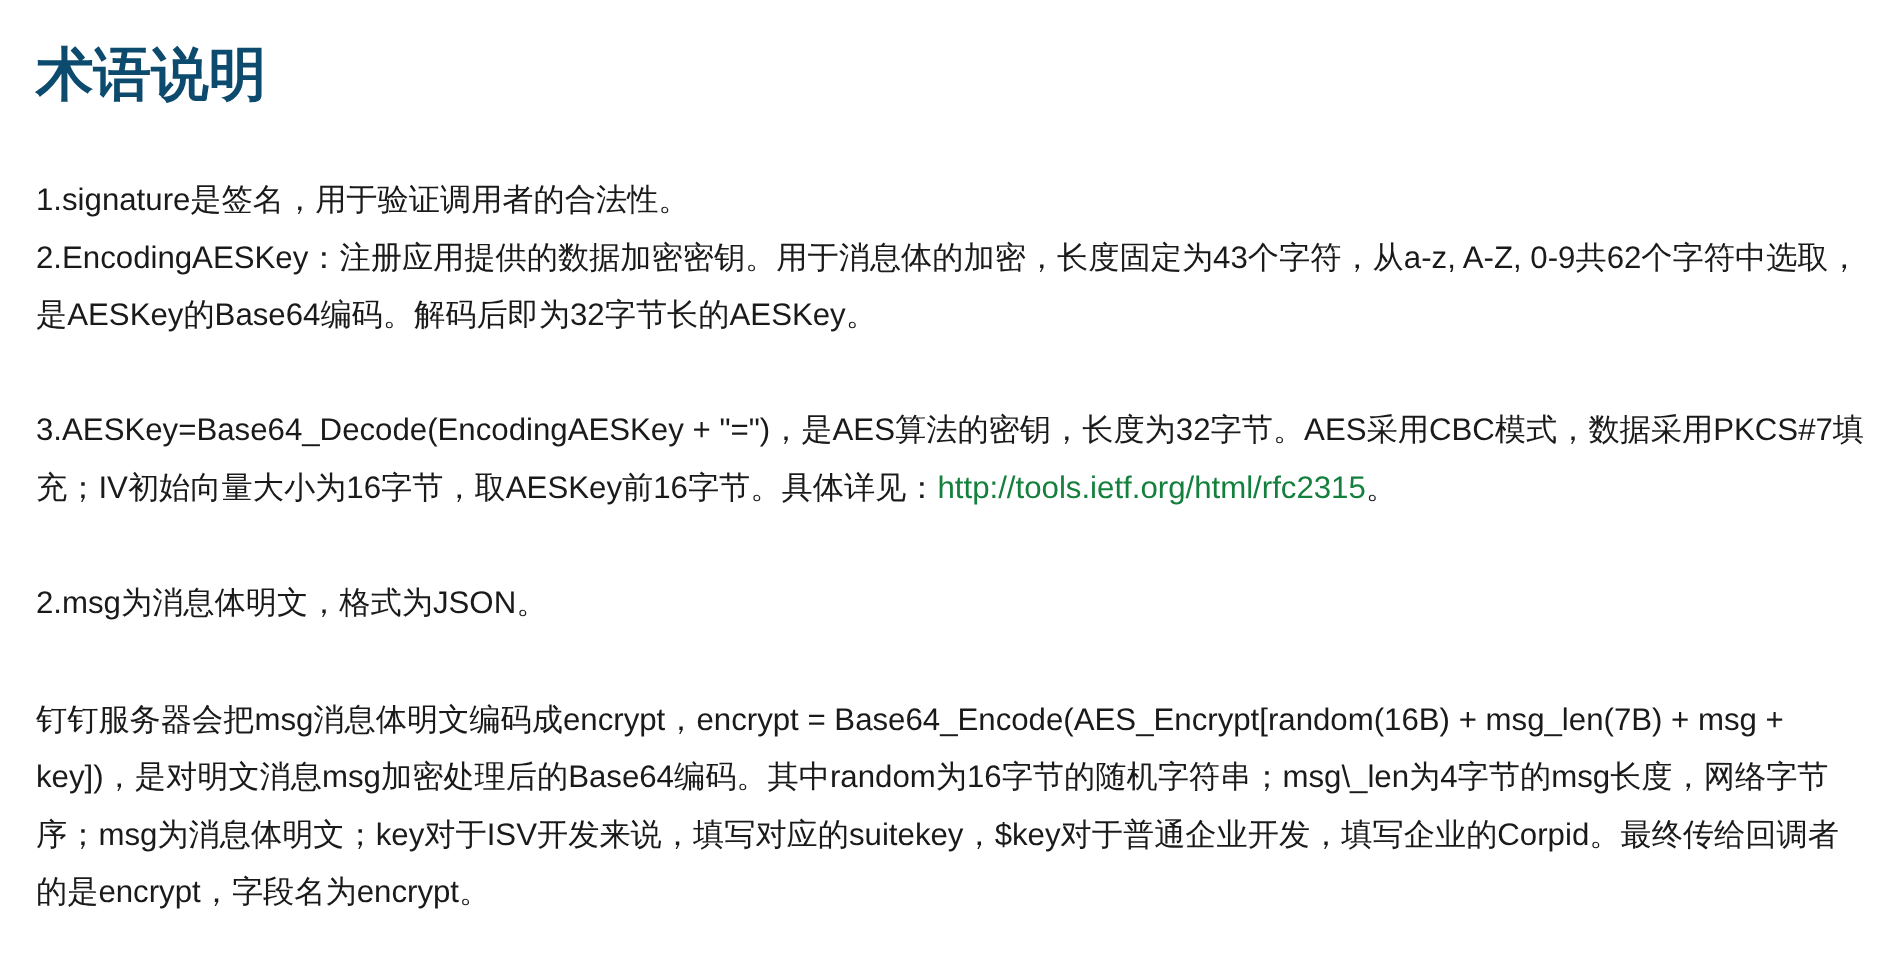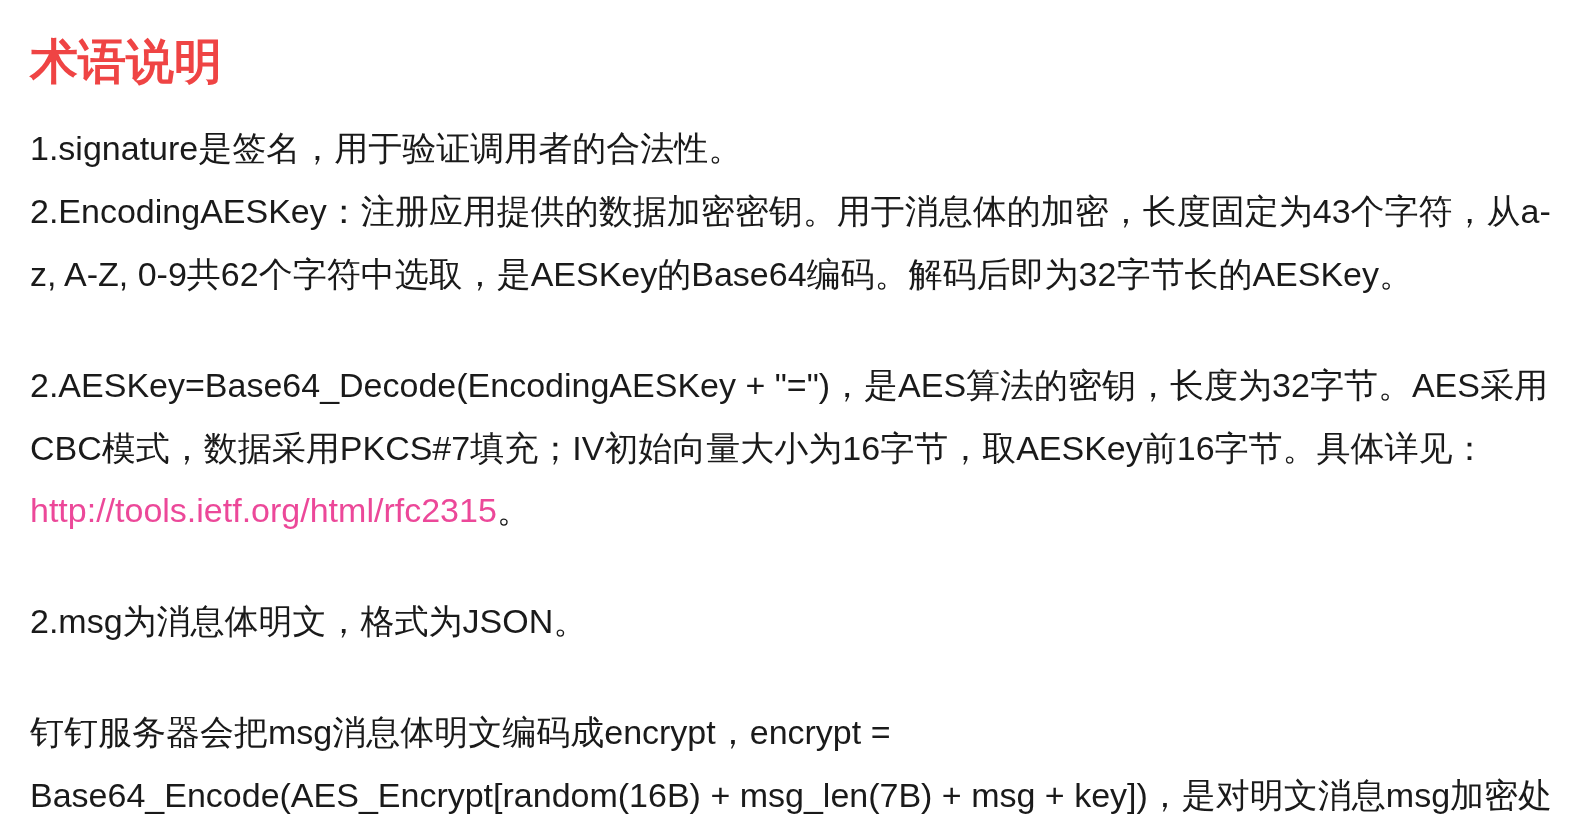--- a/index.html
+++ b/index.html
@@ -10,49 +10,49 @@
     body {
       background: #ffffff;
       font-family: -apple-system, BlinkMacSystemFont, "Segoe UI", "PingFang SC", "Hiragino Sans GB", "Microsoft YaHei", "Helvetica Neue", Arial, sans-serif;
       color: #1a1a1a;
       padding: 30px 30px;
       width: 1584px;
     }
     h1 {
       font-size: 48px;
       font-weight: 700;
-      margin-bottom: 23px;
-      color: #ef4444;
+      margin-bottom: 48px;
+      color: #0c4a6e;
     }
     p {
-      font-size: 34px;
+      font-size: 26px;
       line-height: 1.85;
       color: #1a1a1a;
       margin-bottom: 0;
     }
     .spacer {
       height: 48px;
     }
     a {
-      color: #ec4899;
+      color: #15803d;
       text-decoration: none;
     }
   </style>
 </head>
 <body>
 
 <h1>术语说明</h1>
 
 <p>1.signature是签名，用于验证调用者的合法性。</p>
 <p>2.EncodingAESKey：注册应用提供的数据加密密钥。用于消息体的加密，长度固定为43个字符，从a-z, A-Z, 0-9共62个字符中选取，是AESKey的Base64编码。解码后即为32字节长的AESKey。</p>
 
 <div class="spacer"></div>
 
 <p>
-  <span>2.AESKey=Base64_Decode(EncodingAESKey + "=")，是AES算法的密钥，长度为32字节。AES采用CBC模式，数据采用PKCS#7填充；IV初始向量大小为16字节，取AESKey前16字节。具体详见：</span><a href="#">http://tools.ietf.org/html/rfc2315</a><span>。</span>
+  <span>3.AESKey=Base64_Decode(EncodingAESKey + "=")，是AES算法的密钥，长度为32字节。AES采用CBC模式，数据采用PKCS#7填充；IV初始向量大小为16字节，取AESKey前16字节。具体详见：</span><a href="#">http://tools.ietf.org/html/rfc2315</a><span>。</span>
 </p>
 
 <div class="spacer"></div>
 
 <p>2.msg为消息体明文，格式为JSON。</p>
 
 <div class="spacer"></div>
 
 <p>钉钉服务器会把msg消息体明文编码成encrypt，encrypt = Base64_Encode(AES_Encrypt[random(16B) + msg_len(7B) + msg + key])，是对明文消息msg加密处理后的Base64编码。其中random为16字节的随机字符串；msg\_len为4字节的msg长度，网络字节序；msg为消息体明文；key对于ISV开发来说，填写对应的suitekey，$key对于普通企业开发，填写企业的Corpid。最终传给回调者的是encrypt，字段名为encrypt。</p>
 

